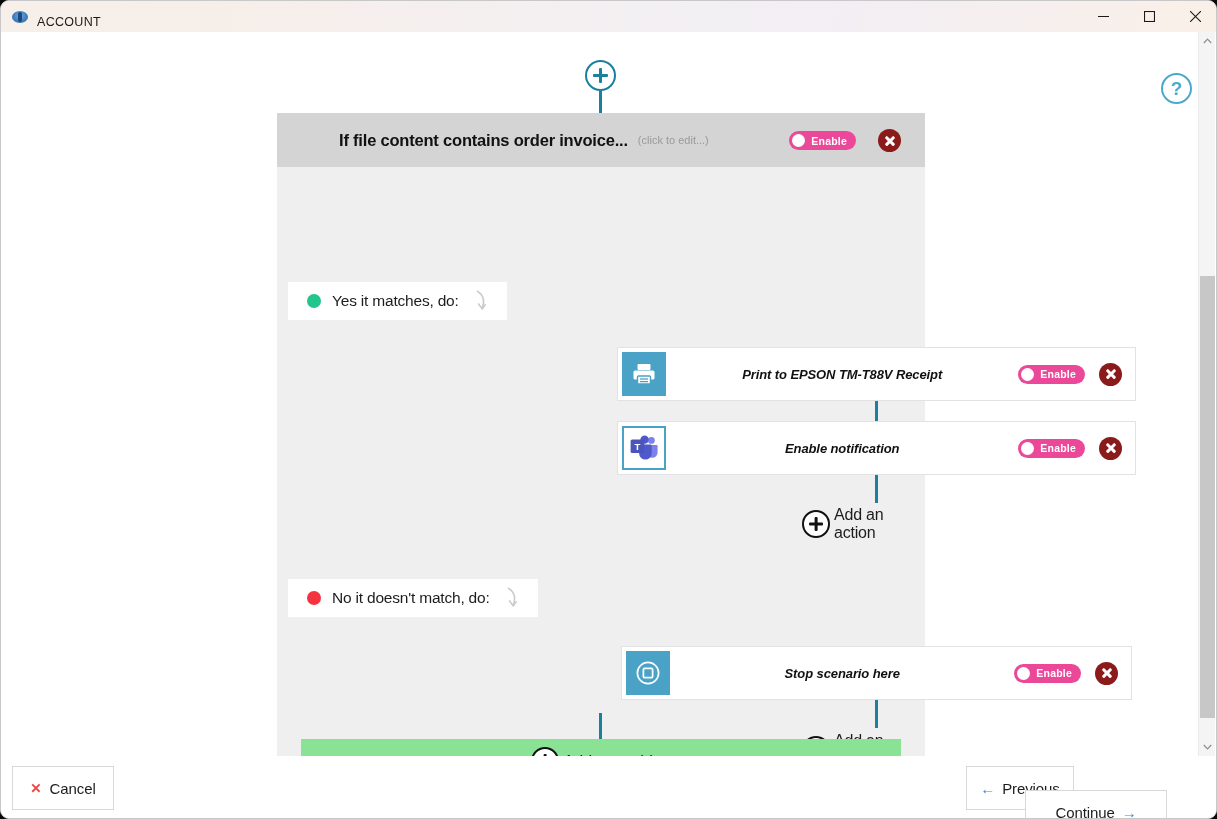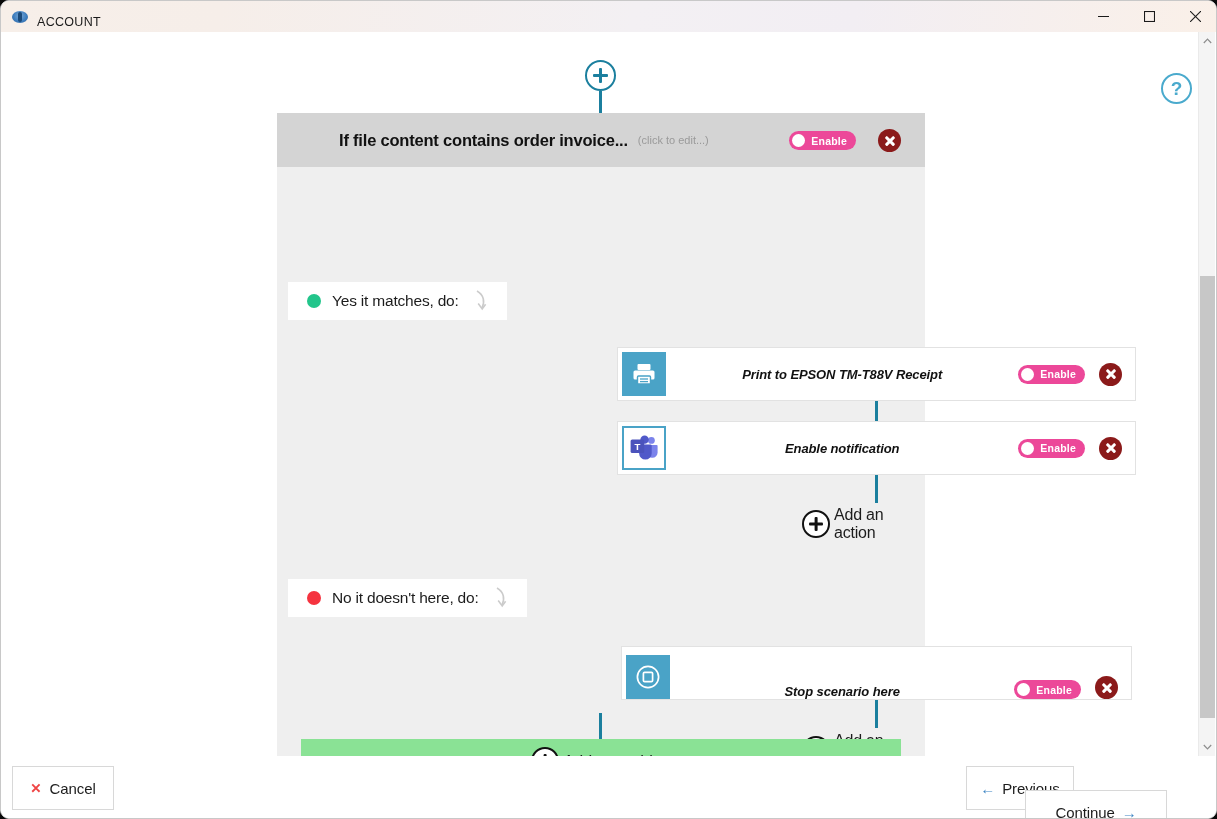--- a/index.html
+++ b/index.html
@@ -170,21 +170,21 @@
     flex: 1; text-align: center;
     font-size: 13px; font-weight: 700; color: #111111;
     letter-spacing: -.1px;
     font-style: italic;
   }
   .action-row .toggle { margin-right: 14px; }
   .action-row .del-btn { margin-right: 13px; }
 
   #row-print { left: 340px; top: 234px; width: 519px; }
   #row-teams { left: 340px; top: 308px; width: 519px; }
-  #row-stop  { left: 344px; top: 533px; width: 511px; align-items: flex-end; }
+  #row-stop  { left: 344px; top: 533px; width: 511px; }
 
   
   #line-print-teams { left: 598px; top: 288px; height: 20px; }
   #line-teams-add   { left: 598px; top: 362px; height: 28px; }
   #line-stop-add    { left: 598px; top: 587px; height: 28px; }
   #line-card-green  { left: 598px; top: 681px; height: 26px; }
 
   
   .add-action {
     position: absolute; display: flex; align-items: center;
@@ -314,21 +314,21 @@
         <span class="curve-arrow">
           <svg width="16" height="22" viewBox="0 0 16 22">
             <path d="M4 1 C 11 5, 12 12, 9 18" fill="none" stroke="#8d8d8d" stroke-width="1.6"></path>
             <path d="M5.2 13.5 L 9.2 19 L 12.6 14.2" fill="none" stroke="#8d8d8d" stroke-width="1.6"></path>
           </svg>
         </span>
       </div>
 
       <div class="branch-chip" id="chip-no">
         <span class="dot" style="background:#f5333f"></span>
-        <span class="branch-label">No it doesn't here, do:</span>
+        <span class="branch-label">No it doesn't match, do:</span>
         <span class="curve-arrow">
           <svg width="16" height="22" viewBox="0 0 16 22">
             <path d="M4 1 C 11 5, 12 12, 9 18" fill="none" stroke="#8d8d8d" stroke-width="1.6"></path>
             <path d="M5.2 13.5 L 9.2 19 L 12.6 14.2" fill="none" stroke="#8d8d8d" stroke-width="1.6"></path>
           </svg>
         </span>
       </div>
 
       <div class="action-row" id="row-print">
         <span class="act-icon tile">

